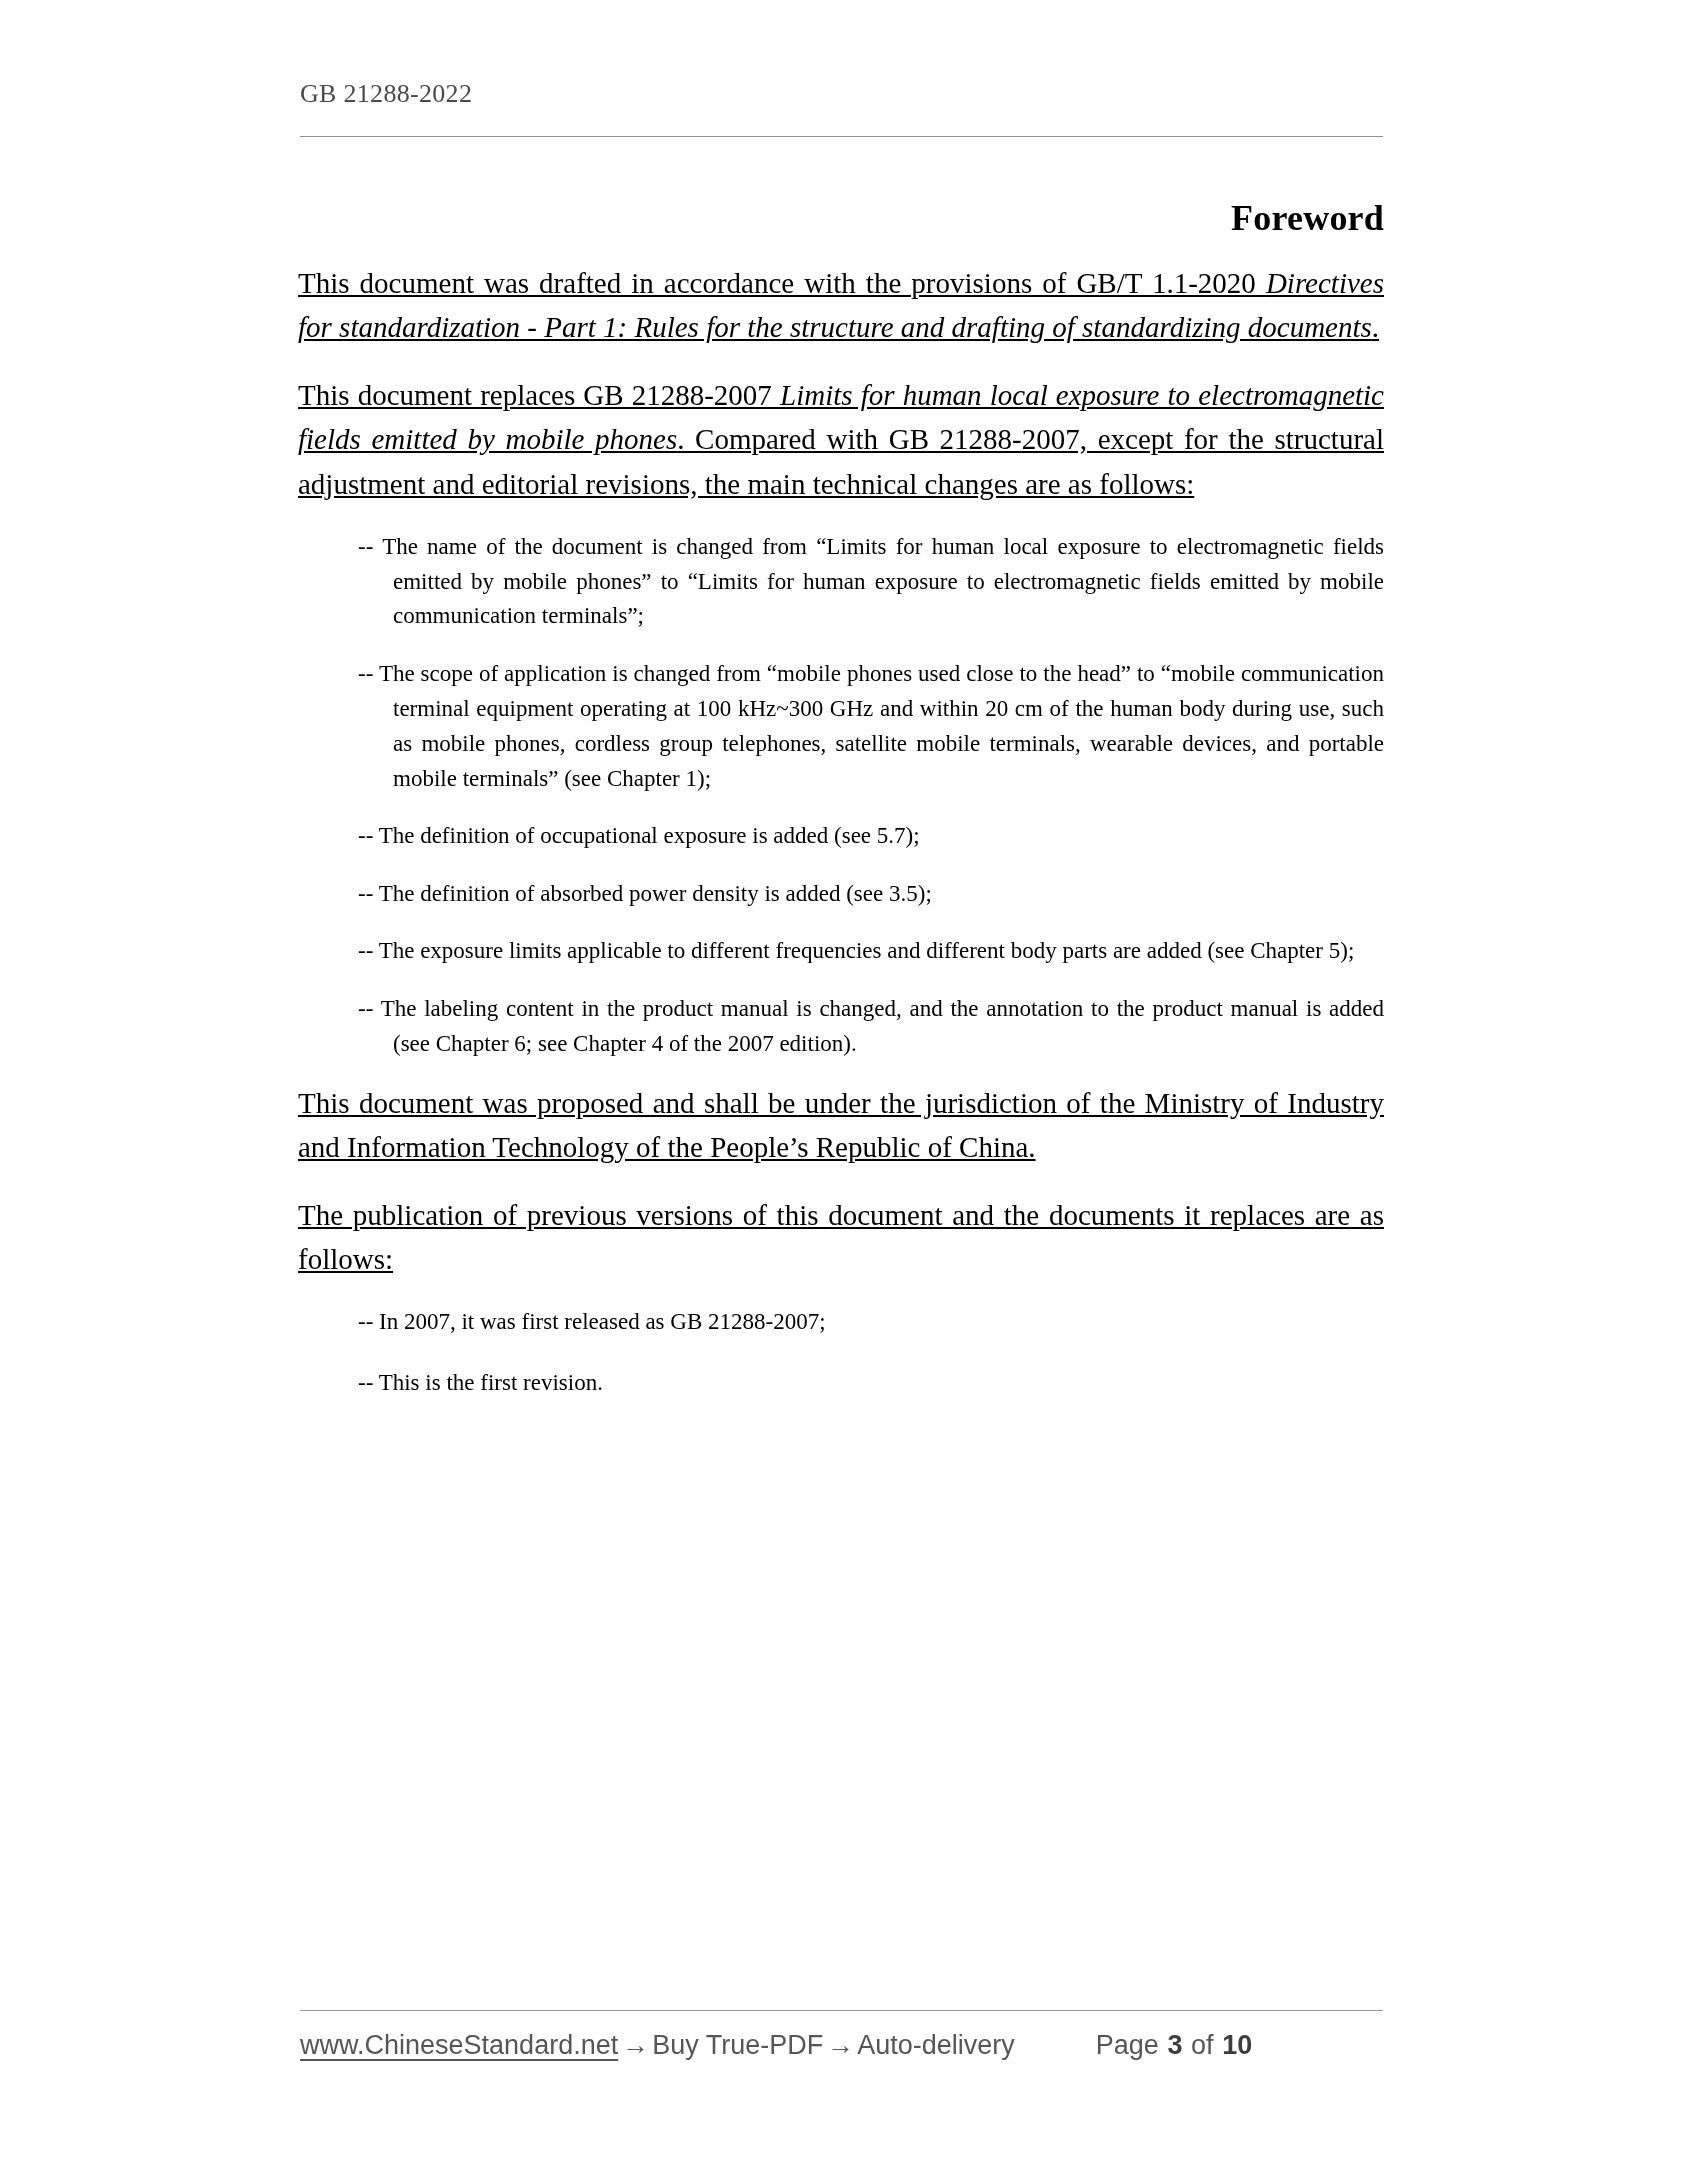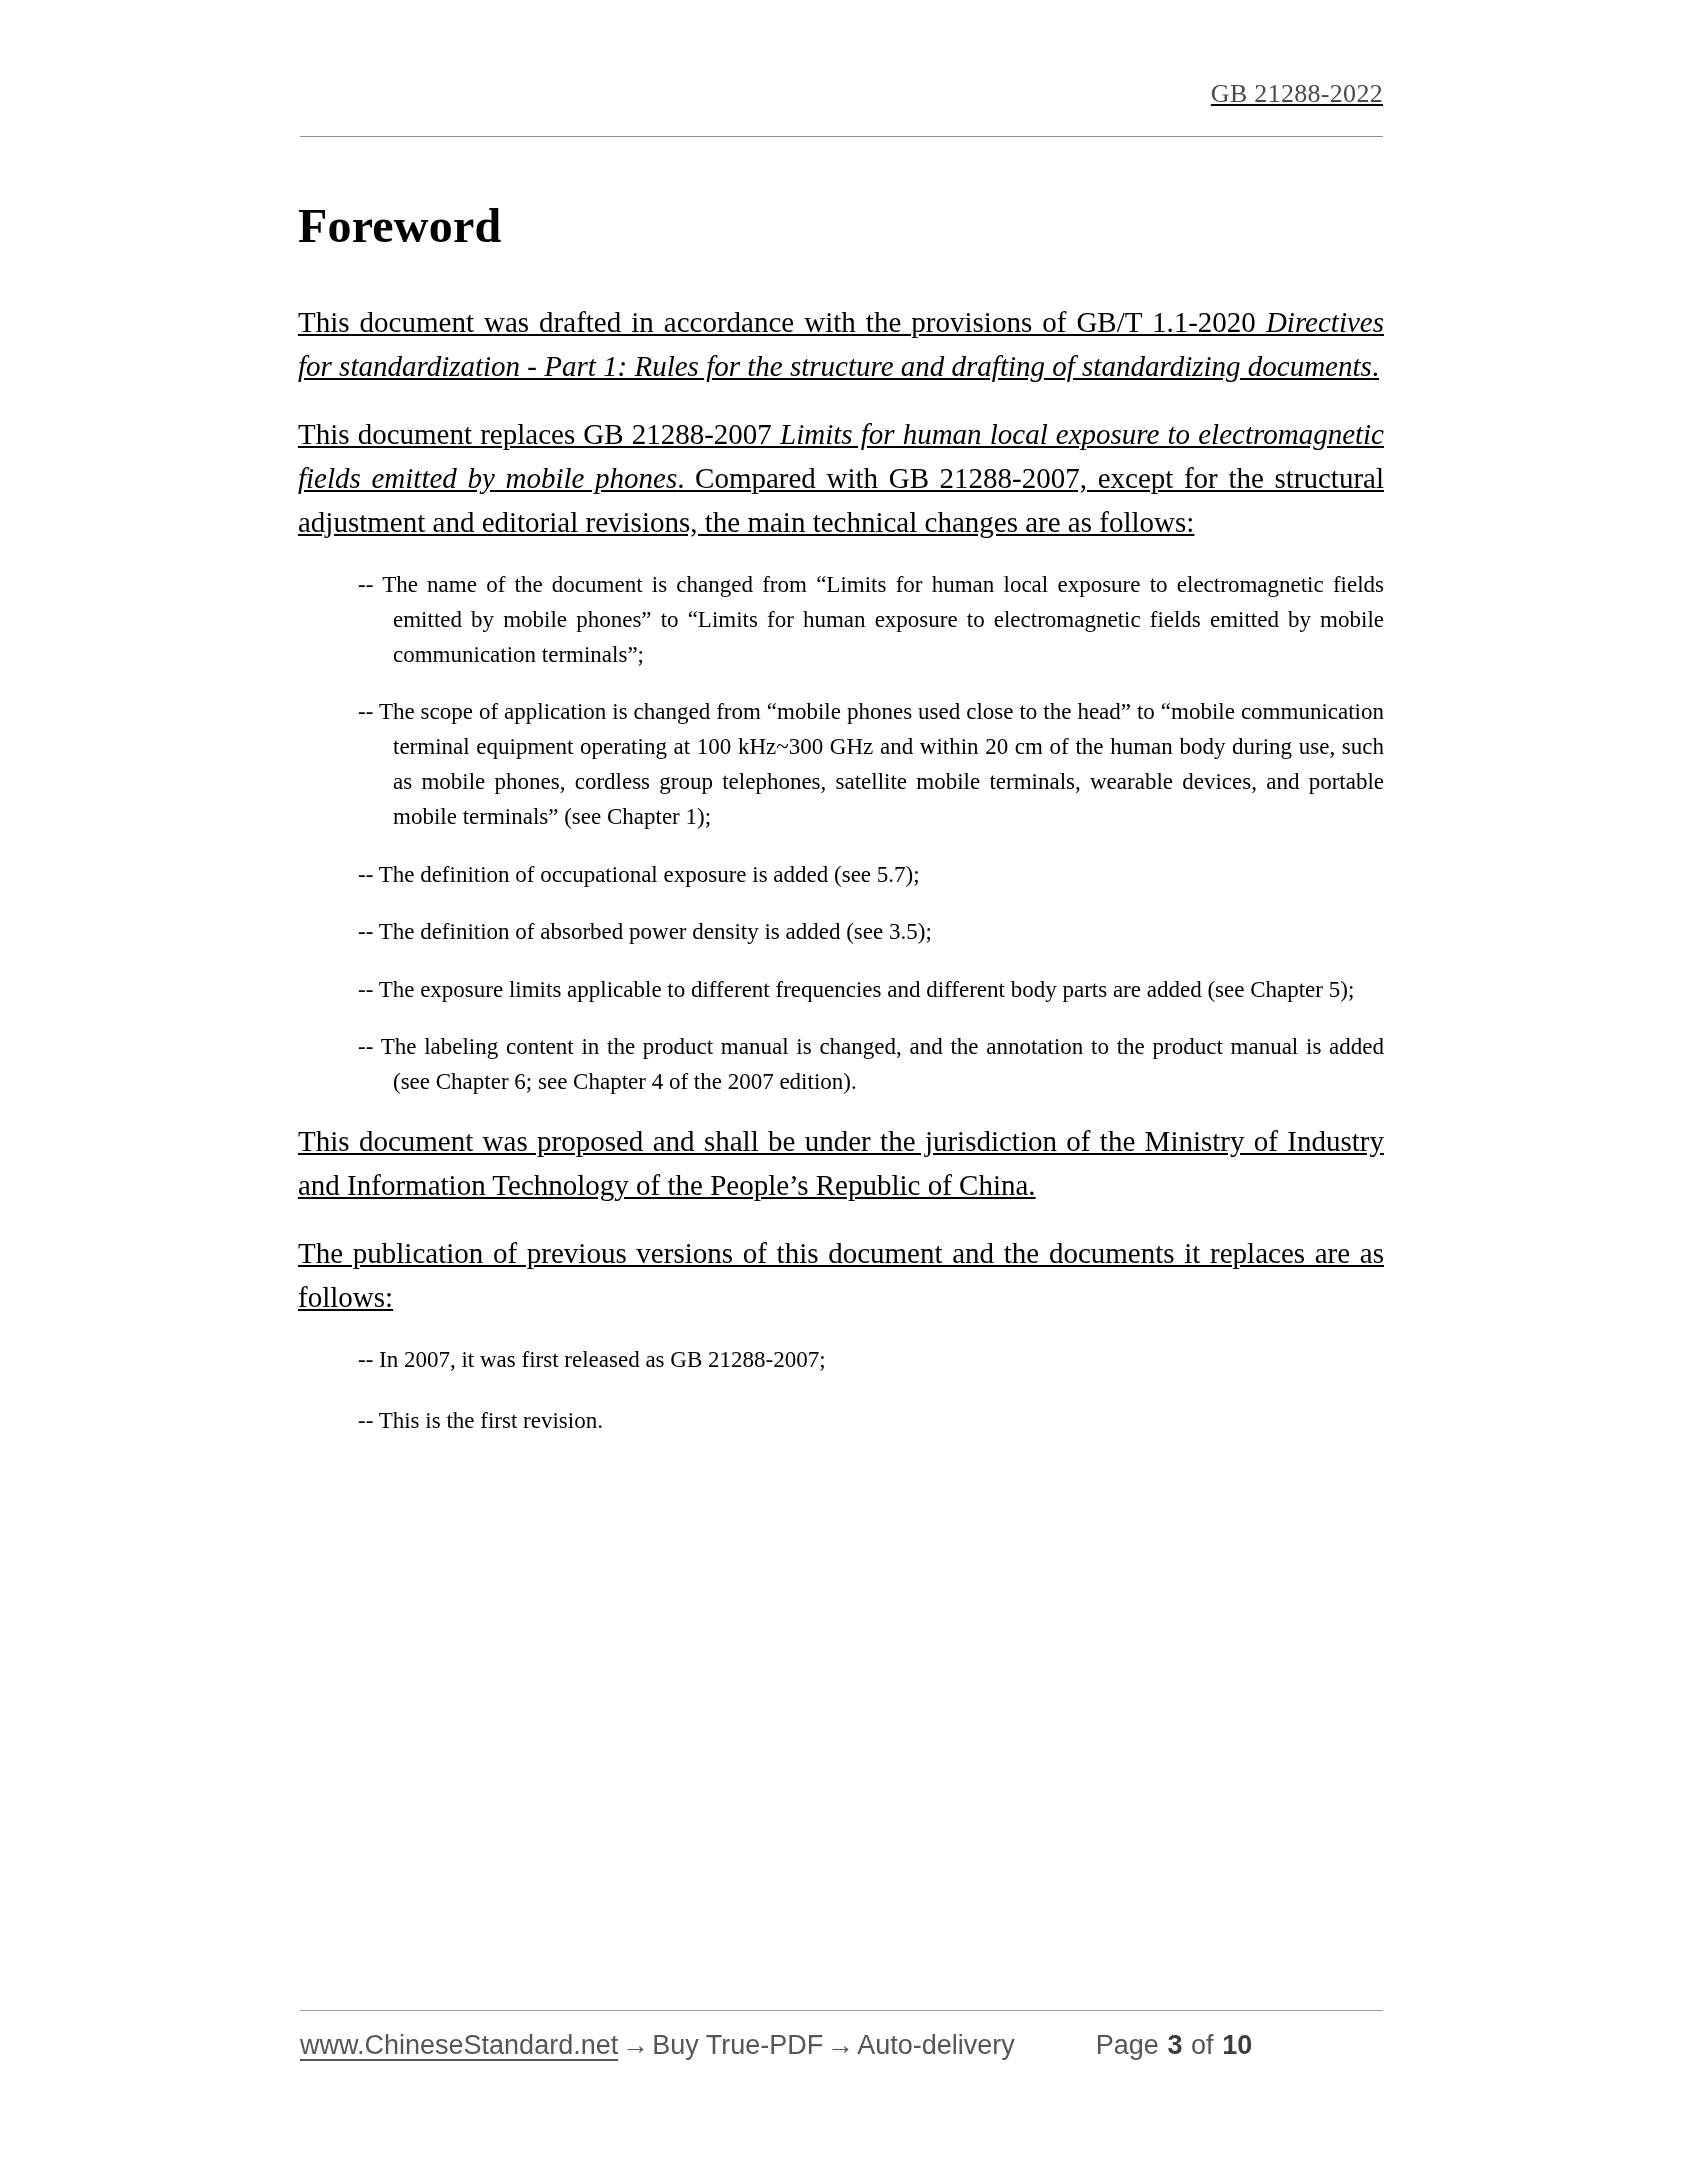--- a/index.html
+++ b/index.html
@@ -25,22 +25,21 @@
     height: 2177px;
     background: #ffffff;
   }
 
   
   .page-header {
     position: absolute;
     left: 300px;
     top: 80px;
     width: 1083px;
-    text-align: right;
-    text-decoration: underline;
+    text-align: left;
   }
   .header-code {
     font-family: "Liberation Serif", "DejaVu Serif", serif;
     font-size: 26px;
     color: #4a4a4a;
     letter-spacing: 0.3px;
     line-height: 1.1;
   }
   .header-rule {
     position: absolute;
@@ -53,25 +52,25 @@
 
   
   .content {
     position: absolute;
     left: 298px;
     top: 197px;
     width: 1086px;
   }
 
   .doc-title {
-    text-align: left;
-    font-size: 48px;
+    text-align: right;
+    font-size: 36px;
     font-weight: bold;
     line-height: 1.2;
-    margin: 0 0 45px 0;
+    margin: 0 0 21px 0;
     letter-spacing: 0.2px;
   }
 
   p.para {
     font-size: 29px;
     line-height: 1.52;
     text-align: justify;
     text-justify: inter-word;
     margin: 0 0 24px 0;
     hyphens: none;

